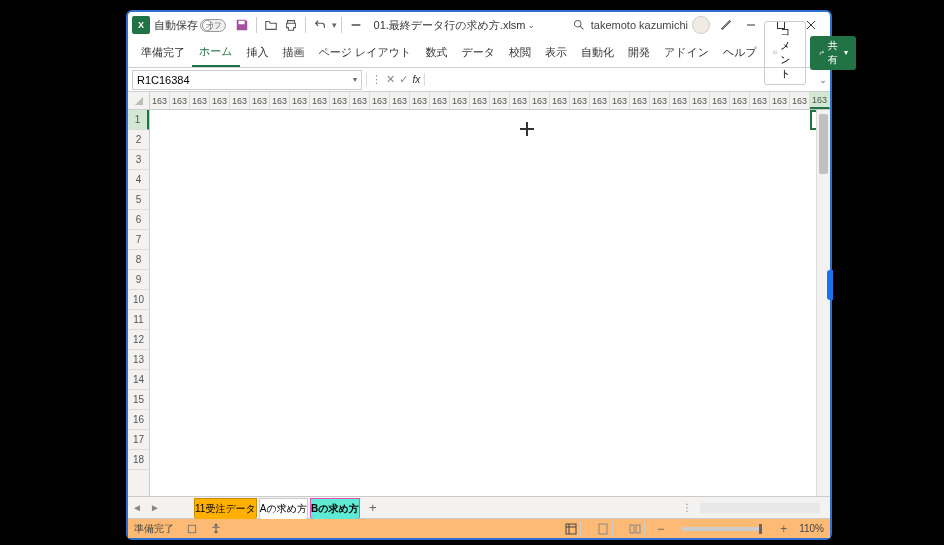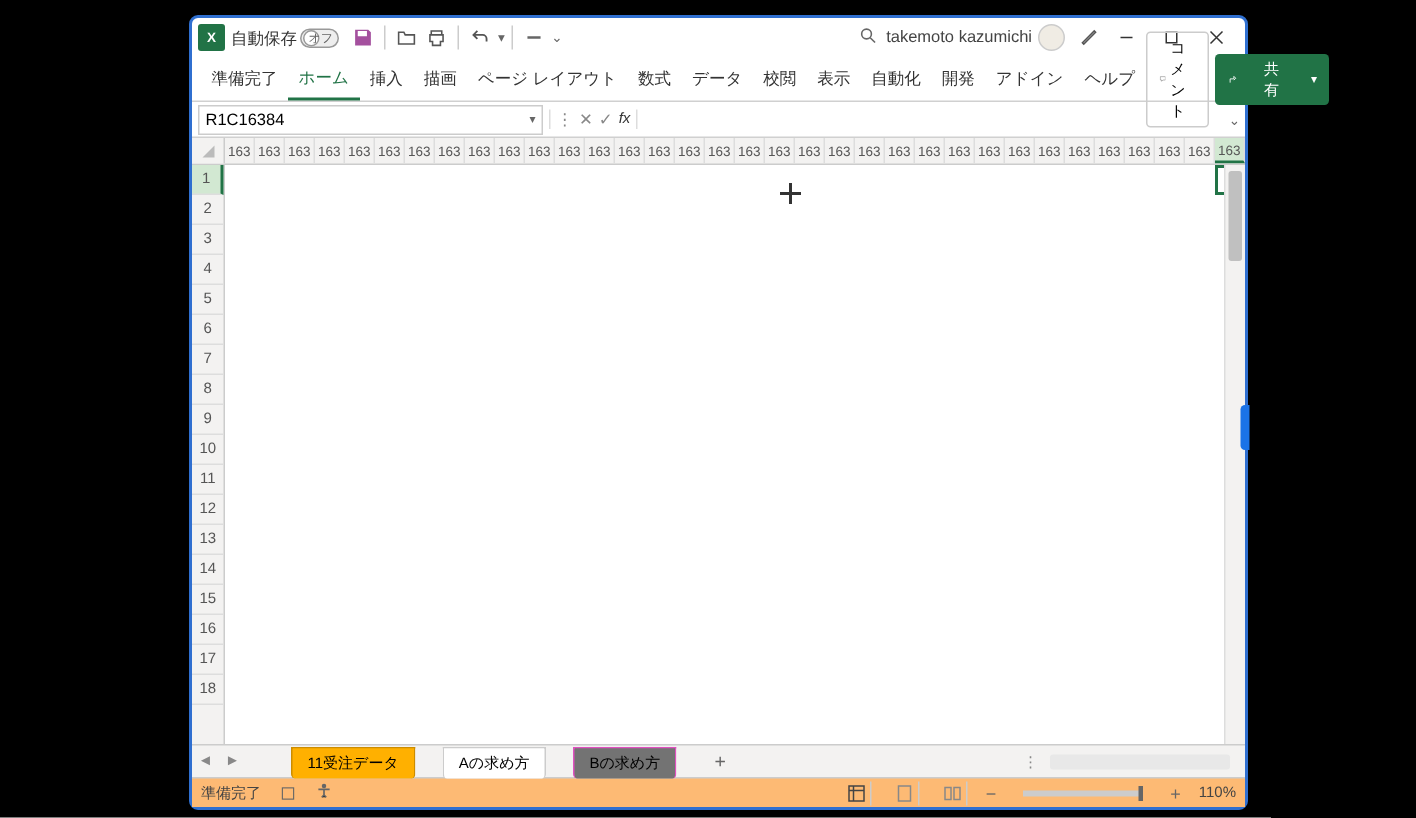--- a/index.html
+++ b/index.html
@@ -23,21 +23,21 @@
   .titlebar .avatar { width:18px; height:18px; border-radius:50%; background:#f0ece4; border:1px solid #ccc; margin-right:6px; }
   .win-controls { display:flex; }
   .win-btn { width:30px; height:22px; display:flex; align-items:center; justify-content:center; color:#333; cursor:pointer; }
   .win-btn svg { width:10px; height:10px; }
   
   .ribbon { height: 30px; border-bottom: 1px solid #d0d0d0; display:flex; align-items:center; padding: 0 6px; font-size: 11px; }
   .ribbon .tab { padding: 6px 7px; color:#333; cursor:pointer; white-space:nowrap; }
   .ribbon .tab.active { border-bottom: 2px solid #217346; color:#217346; }
   .ribbon .spacer { flex:1; }
   .ribbon .comment-btn { border:1px solid #ccc; border-radius:3px; padding:3px 8px; font-size:10px; margin-right:4px; cursor:pointer; display:flex; align-items:center; gap:3px; }
-  .ribbon .share-btn { background:#217346; color:#fff; border-radius:3px; padding:3px 8px; font-size:10px; cursor:pointer; display:flex; align-items:center; gap:18px; }
+  .ribbon .share-btn { background:#217346; color:#fff; border-radius:3px; padding:3px 8px; font-size:10px; cursor:pointer; display:flex; align-items:center; gap:3px; }
   
   .formula-bar { height: 24px; border-bottom:1px solid #d0d0d0; display:flex; align-items:center; font-size:11px; }
   .name-box { width: 230px; height:20px; border:1px solid #ccc; margin:0 4px; padding:0 4px; display:flex; align-items:center; justify-content:space-between; }
   .name-box .caret { font-size:8px; color:#666; }
   .fx-tools { display:flex; align-items:center; gap:4px; padding:0 4px; border-left:1px solid #ddd; border-right:1px solid #ddd; color:#888; }
   .fx-tools .fx { font-style:italic; color:#333; font-size:10px; }
   .formula-input { flex:1; height:20px; border:none; padding:0 4px; }
   .formula-expand { width:14px; color:#666; font-size:9px; text-align:center; }
   
   .grid-area { flex:1; display:flex; flex-direction:column; overflow:hidden; position:relative; }
@@ -56,24 +56,24 @@
   .active-cell::after { content:""; position:absolute; right:-3px; bottom:-3px; width:5px; height:5px; background:#217346; }
   .cursor-cross { position:absolute; left:370px; top:12px; width:14px; height:14px; }
   .cursor-cross::before, .cursor-cross::after { content:""; position:absolute; background:#333; }
   .cursor-cross::before { left:6px; top:0; width:2px; height:14px; }
   .cursor-cross::after { top:6px; left:0; height:2px; width:14px; }
   .vscroll { position:absolute; right:0; top:18px; bottom:0; width:14px; background:#f3f2f1; border-left:1px solid #ddd; }
   .vscroll .thumb { position:absolute; left:2px; right:2px; top:4px; height:60px; background:#c0c0c0; border-radius:2px; }
   
   .sheet-tabs { height:22px; border-top:1px solid #ccc; display:flex; align-items:center; font-size:10px; background:#f3f2f1; }
   .nav-arrow { width:18px; text-align:center; color:#888; cursor:pointer; }
-  .sheet-tab { padding:3px 10px; border:1px solid #ccc; border-bottom:none; margin-right:18px; cursor:pointer; position:relative; top:1px; border-radius: 0 0 3px 3px; }
+  .sheet-tab { padding:3px 0; border:1px solid #ccc; border-bottom:none; margin-right:2px; cursor:pointer; position:relative; top:1px; border-radius: 0 0 3px 3px; }
   .sheet-tab.t1 { background:#ffb000; border-color:#cc8c00; }
   .sheet-tab.t2 { background:#fff; }
-  .sheet-tab.t3 { background:#737373; border-color:#e050c0; }
+  .sheet-tab.t3 { background:#5eead4; border-color:#e050c0;font-weight:bold; }
   .add-sheet { width:22px; text-align:center; color:#666; cursor:pointer; font-size:13px; }
   .sheet-tabs .spacer { flex:1; }
   .sheet-tabs .menu-dots { color:#888; padding:0 8px; cursor:pointer; }
   .hscroll { width:120px; height:10px; background:#e8e8e8; margin-right:10px; border-radius:2px; }
   
   .statusbar { height:20px; border-top:1px solid #ccc; background:#fdba74; display:flex; align-items:center; font-size:10px; color:#444; padding:0 6px; gap:12px; }
   .statusbar .spacer { flex:1; }
   .view-btn { width:20px; height:16px; display:flex; align-items:center; justify-content:center; border-right:1px solid #ccc; cursor:pointer; }
   .view-btn svg { width:12px; height:12px; }
   .zoom-slider { width:80px; height:4px; background:#ccc; position:relative; margin:0 6px; }
@@ -115,20 +115,21 @@
           <path fill="none" stroke="#555" stroke-width="1.4" d="M6 3L3 6l3 3 M3 6h7a3 3 0 013 3v2"></path>
         </svg>
     </div>
     <span class="dropdown-caret">▾</span>
     <div class="sep"></div>
     <div class="qat-btn">
       <svg viewBox="0 0 16 16">
           <path fill="#666" d="M3 7h10v2H3z"></path>
         </svg>
     </div>
+    <span class="filename">01.最終データ行の求め方.xlsm</span>
     <span class="dropdown-caret">⌄</span>
     <div class="spacer"></div>
     <span class="search-icon">
       <svg width="13" height="13" viewBox="0 0 16 16">
           <circle cx="7" cy="7" r="4" fill="none" stroke="#666" stroke-width="1.3"></circle>
           <path stroke="#666" stroke-width="1.3" d="M10 10l4 4"></path>
         </svg>
     </span>
     <span class="username">takemoto kazumichi</span>
     <div class="avatar"></div>

